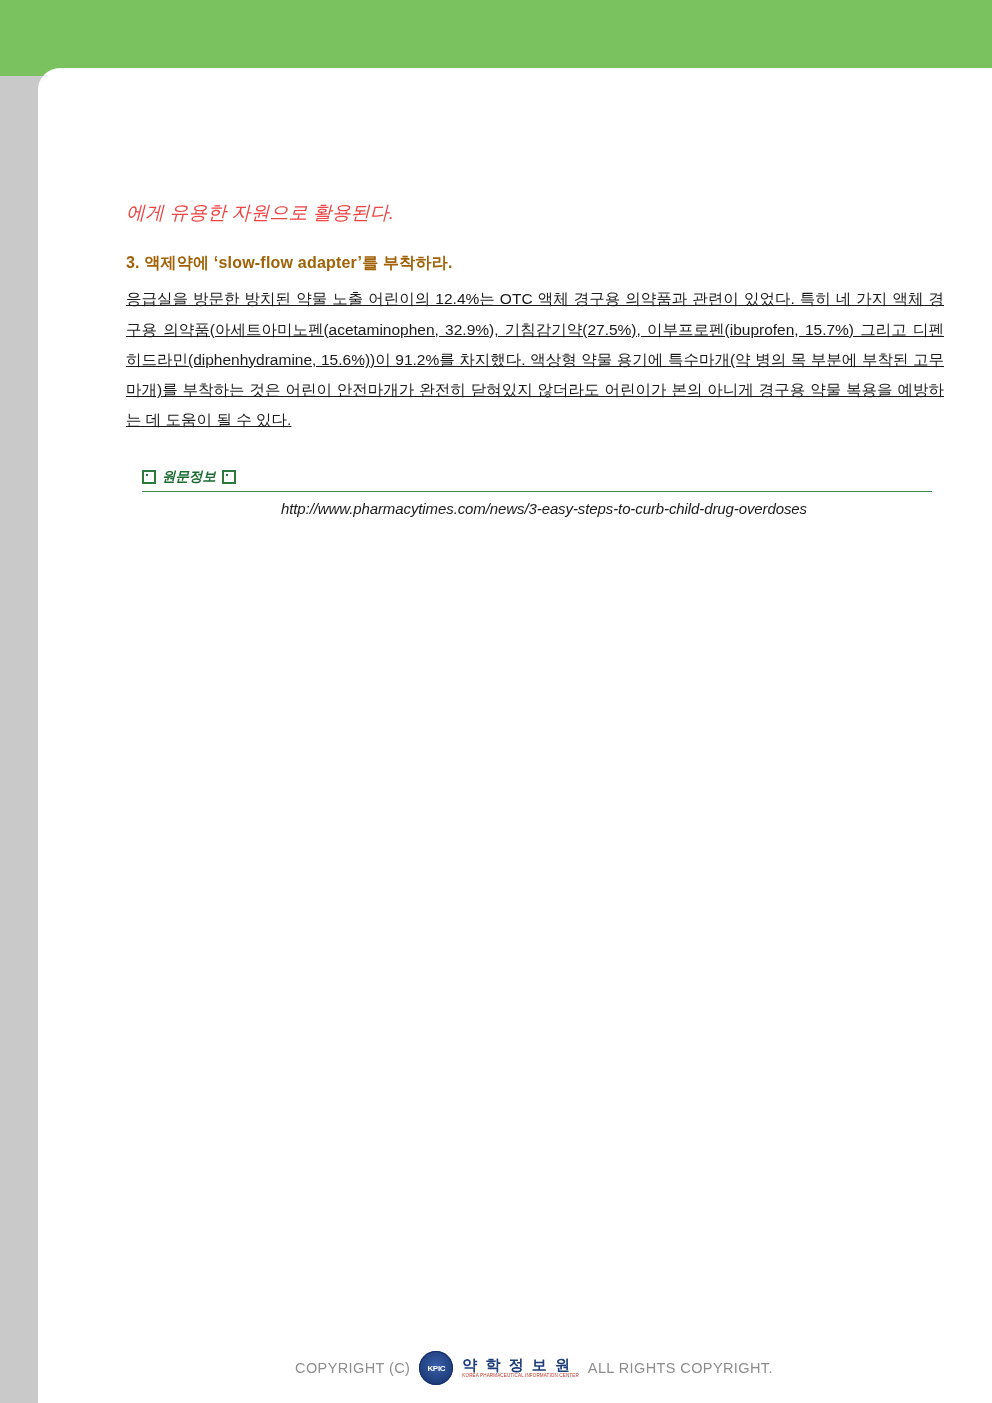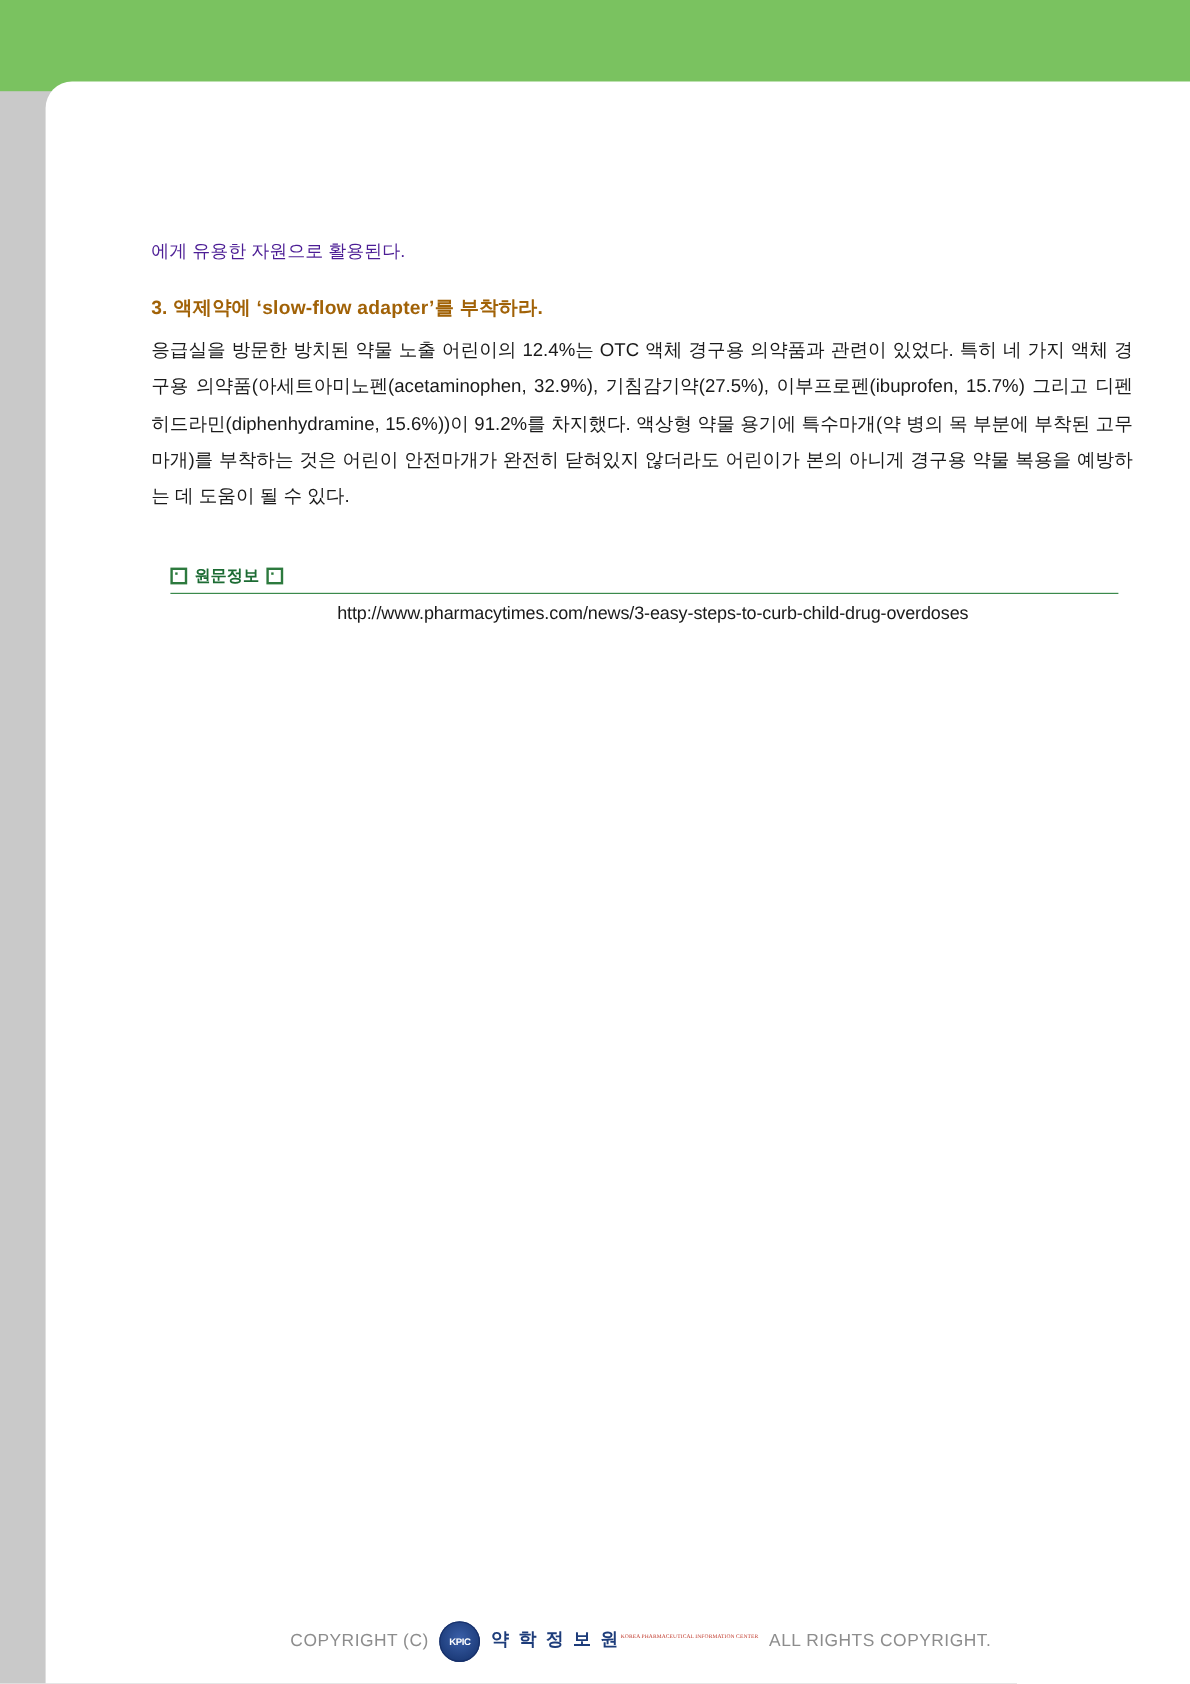--- a/index.html
+++ b/index.html
@@ -38,47 +38,50 @@
 
   
   .content {
     position: absolute;
     left: 88px;
     top: 130px;
     width: 818px;
   }
 
   .para-top {
-    font-size: 15px;
-    color: #4c1d95;
+    font-size: 19px;
+    color: #ef4444;
     line-height: 1.55;
     margin: 0 0 26px 0;
+    font-style: italic;
   }
 
   .section-heading {
     font-size: 16px;
     font-weight: bold;
     color: #a16207;
     margin: 0 0 10px 0;
     letter-spacing: 0.2px;
   }
 
   .body-para {
     font-size: 15.5px;
     color: #1a1a1a;
     line-height: 1.95;
     text-align: justify;
     text-justify: inter-word;
     margin: 0;
+    text-decoration: underline;
   }
 
   
   .source-block {
-    margin-top: 42px;
+    margin-top: 32px;
     padding-left: 16px;
+    font-style: italic;
   }
   .source-head {
     display: flex;
     align-items: center;
     gap: 6px;
     font-size: 13.5px;
     font-weight: bold;
     color: #1c6b33;
     padding-bottom: 3px;
   }
@@ -137,23 +140,23 @@
     align-items: center;
     justify-content: center;
     color: #ffffff;
     font-size: 8px;
     font-weight: bold;
     letter-spacing: -0.3px;
     box-shadow: 0 0 0 1px #17306a inset;
   }
   .logo-ko {
     display: flex;
+    flex-direction: column;
     justify-content: center;
     line-height: 1.05;
-    font-family: Liberation Serif, serif;
   }
   .logo-ko-main {
     font-size: 15px;
     font-weight: bold;
     color: #1d3c7a;
     letter-spacing: 2px;
   }
   .logo-ko-sub {
     font-size: 4.6px;
     color: #c0392b;

